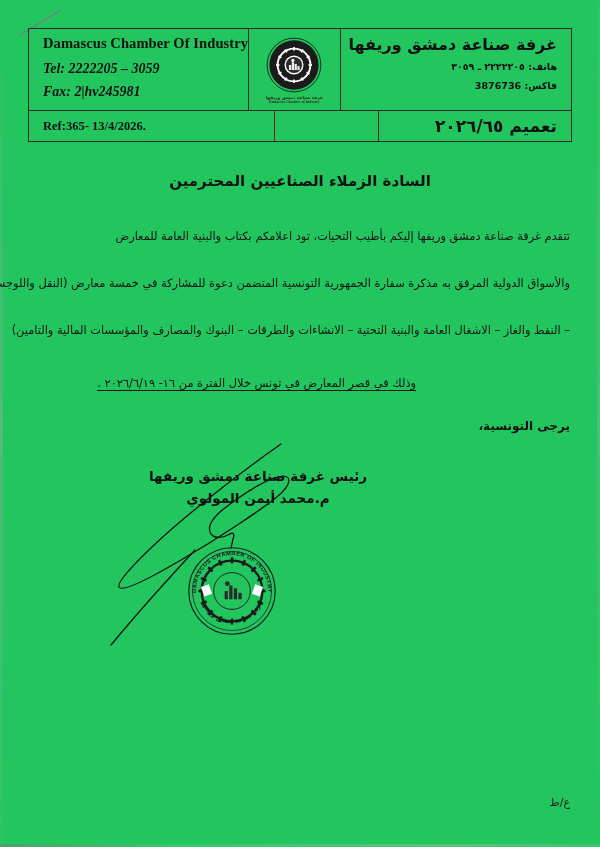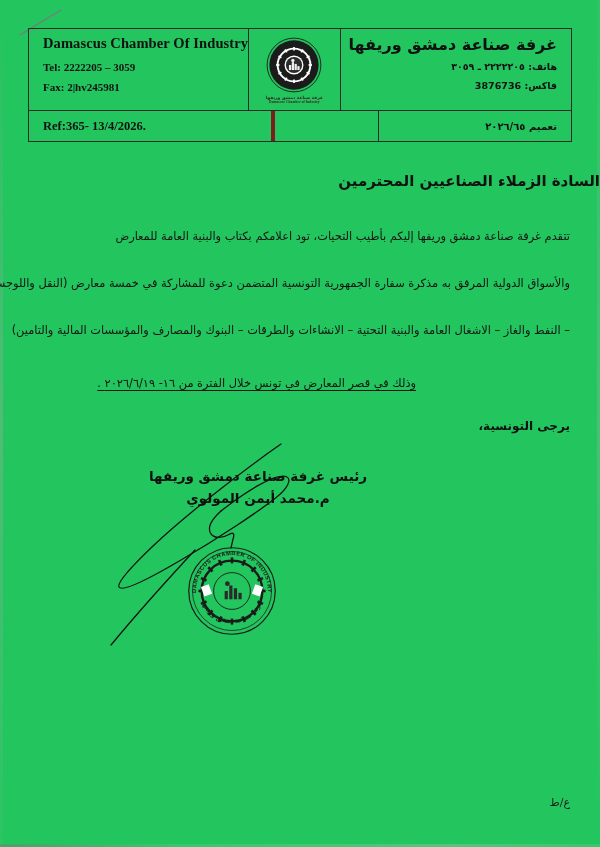--- a/index.html
+++ b/index.html
@@ -107,25 +107,26 @@
 
   .org-en {
     font-size: 14.5px;
     font-weight: bold;
     letter-spacing: 0.1px;
     line-height: 1.1;
     margin-bottom: 9px;
     white-space: nowrap;
   }
   .contact-en {
-    font-size: 11px;
+    font-size: 14px;
     font-weight: bold;
     line-height: 1.1;
     margin-bottom: 8px;
     white-space: nowrap;
+    font-style: italic;
   }
   .ref-en {
     font-size: 12.5px;
     font-weight: bold;
     line-height: 31px;
     padding-left: 14px;
     white-space: nowrap;
   }
 
   .org-ar {
@@ -139,37 +140,37 @@
   .contact-ar {
     font-family: "DejaVu Sans", sans-serif;
     font-size: 9.5px;
     font-weight: bold;
     line-height: 1.2;
     margin-bottom: 7px;
     white-space: nowrap;
   }
   .circular-ar {
     font-family: "DejaVu Sans", sans-serif;
-    font-size: 10px;
+    font-size: 17px;
     font-weight: bold;
     line-height: 31px;
     padding-right: 14px;
     direction: rtl;
     text-align: right;
     white-space: nowrap;
   }
   .lh-cell-mid-bottom {
     width: 104px;
     box-sizing: border-box;
     border-right: 1px solid #2a2a2a;
   }
   .lh-cell-left-bottom {
     width: 246px;
     box-sizing: border-box;
-    border-right: 4px solid #7f1d1d;
+    border-right: 1px solid #7f1d1d;
   }
   .lh-cell-right-bottom {
     flex: 1;
     box-sizing: border-box;
   }
 
   .logo-caption-ar {
     font-family: "DejaVu Sans", sans-serif;
     font-size: 4.4px;
     font-weight: bold;
@@ -185,21 +186,21 @@
     line-height: 1.2;
     letter-spacing: 0.1px;
   }
 
   
   .doc-title {
     position: absolute;
     top: 172px;
     left: 0;
     width: 600px;
-    text-align: right;
+    text-align: center;
     direction: rtl;
     font-family: "DejaVu Sans", sans-serif;
     font-size: 15px;
     font-weight: bold;
     letter-spacing: 0.2px;
   }
 
   .body-line {
     position: absolute;
     direction: rtl;

